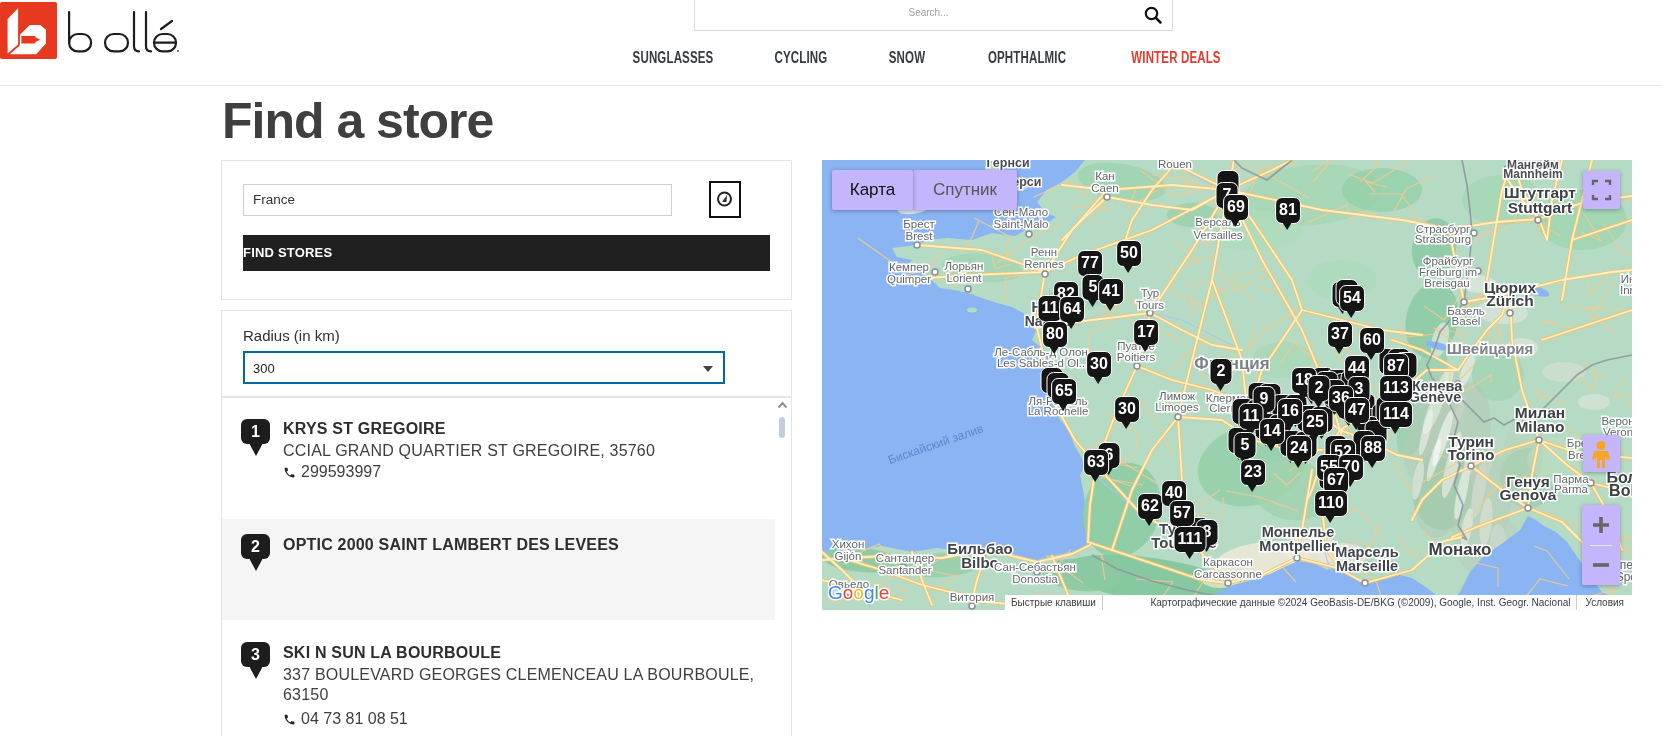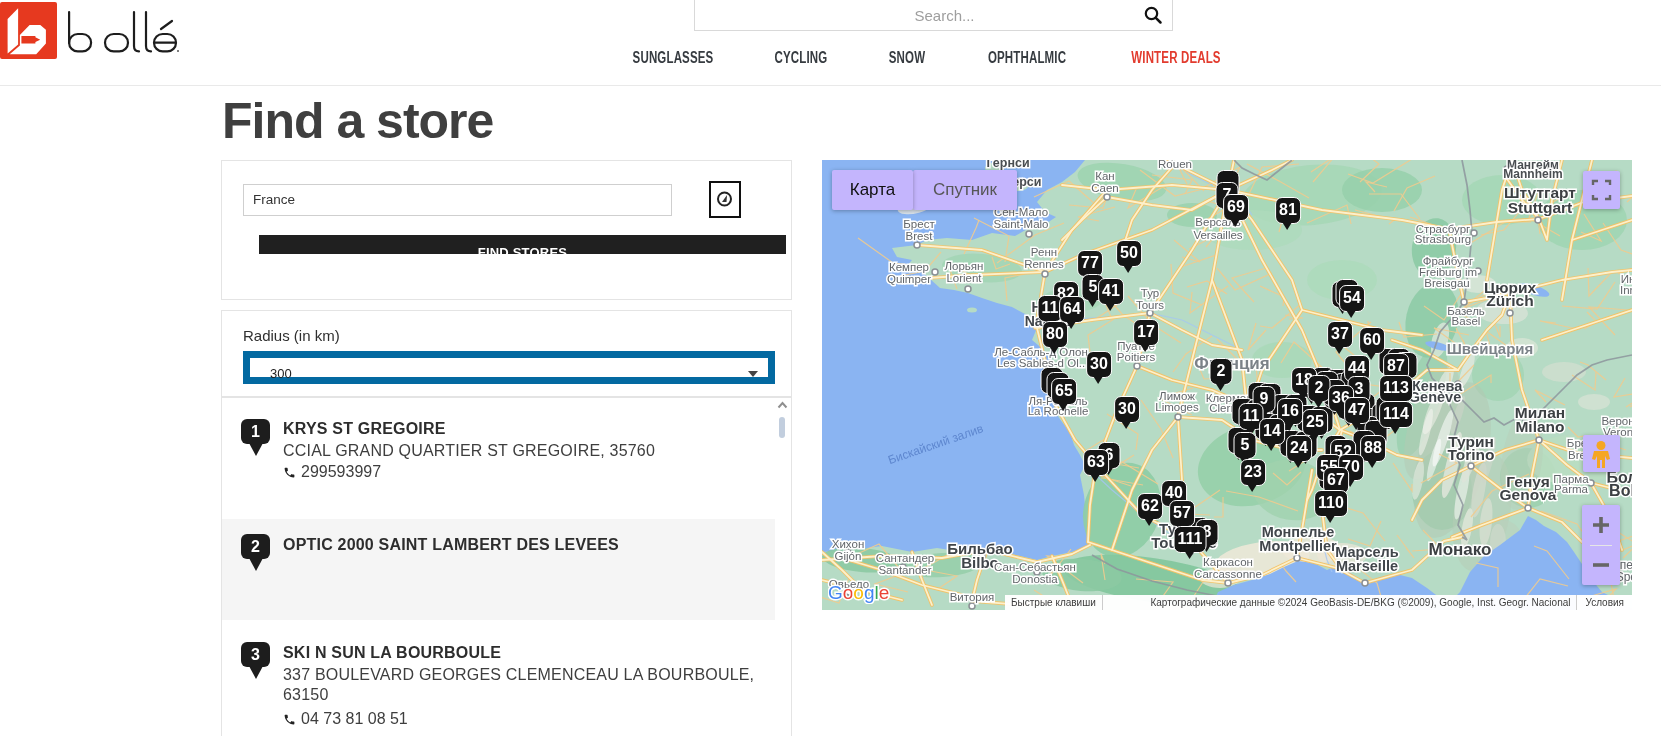--- a/index.html
+++ b/index.html
@@ -1,35 +1,35 @@
 <!DOCTYPE html>
 <html><head><meta charset="utf-8"><style>
 * { margin:0; padding:0; box-sizing:border-box; }
 html,body { width:1661px; height:736px; overflow:hidden; background:#fff;
   font-family:"Liberation Sans", sans-serif; position:relative; }
 .abs { position:absolute; }
 
 #logo { left:0; top:2px; width:57px; height:57px; background:#e6391f; border-radius:2px; }
 #hdrline { left:0; top:85px; width:1661px; height:1px; background:#e9e9e9; }
 #searchbox { left:694px; top:-2px; width:479px; height:33px; border:1px solid #d9d9d9; background:#fff; }
-#searchph { left:710px; top:7px; width:449px; text-align:center; color:#9e9e9e; font-size:15px;padding-left:20px; }
+#searchph { left:694px; top:7px; width:449px; text-align:center; color:#9e9e9e; font-size:10px;padding-left:20px; }
 .nav { top:50px; font-size:16px; line-height:16px; font-weight:bold; color:#363b40; letter-spacing:.2px; }
 .nav.red { color:#e23b2e; }
 
 #h1 { left:222px; top:96px; font-size:50px; font-weight:bold; color:#3f3f3f; letter-spacing:-1px; line-height:50px; }
 
 .panel { border:1px solid #e4e4e4; background:#fff; }
 #panelA { left:221px; top:160px; width:571px; height:140px; }
 #inpFrance { left:243px; top:184px; width:429px; height:32px; border:1px solid #cfcfcf; font-size:13.5px; color:#333; padding-left:9px; line-height:30px; }
 #locbtn { left:709px; top:181px; width:32px; height:37px; border:2.5px solid #101010; background:#fff; }
-#findbtn { left:243px; top:235px; width:527px; height:19px; background:#202020; color:#fff;
-  font-size:13px; font-weight:bold; letter-spacing:.2px; text-align:center; line-height:36px;margin-left:16px; }
+#findbtn { left:243px; top:235px; width:527px; height:36px; background:#202020; color:#fff;
+  font-size:13px; font-weight:bold; letter-spacing:.2px; line-height:36px; }
 #panelB { left:221px; top:310px; width:571px; height:87px; }
 #radlbl { left:243px; top:327px; font-size:15px; color:#2f2f2f; }
-#radsel { left:243px; top:351px; width:532px; height:33px; border:7px solid #0369a1; font-size:13px; color:#222; padding-left:20px; line-height:31px; }
+#radsel { left:243px; top:351px; width:482px; height:33px; border:2px solid #0369a1; font-size:13px; color:#222; padding-left:8px; line-height:31px; }
 #panelC { left:221px; top:397px; width:571px; height:340px; border-bottom:none; }
 #sthumb { left:779px; top:417px; width:6px; height:21px; background:#c2cede; border-radius:3px; }
 
 .item { left:222px; width:553px; }
 .item.gray { background:#f5f5f5; }
 .pin { position:absolute; width:29px; height:25px; background:#1d1d1d; border-radius:6px;
   color:#fff; font-size:16px; font-weight:bold; text-align:center; line-height:25px; }
 .pin:after { content:""; position:absolute; left:7.5px; top:24px;
   border:7px solid transparent; border-top:13px solid #1d1d1d; }
 .ttl { position:absolute; left:61px; font-size:16px; font-weight:bold; color:#2d2d2d; letter-spacing:.2px; white-space:nowrap; }

